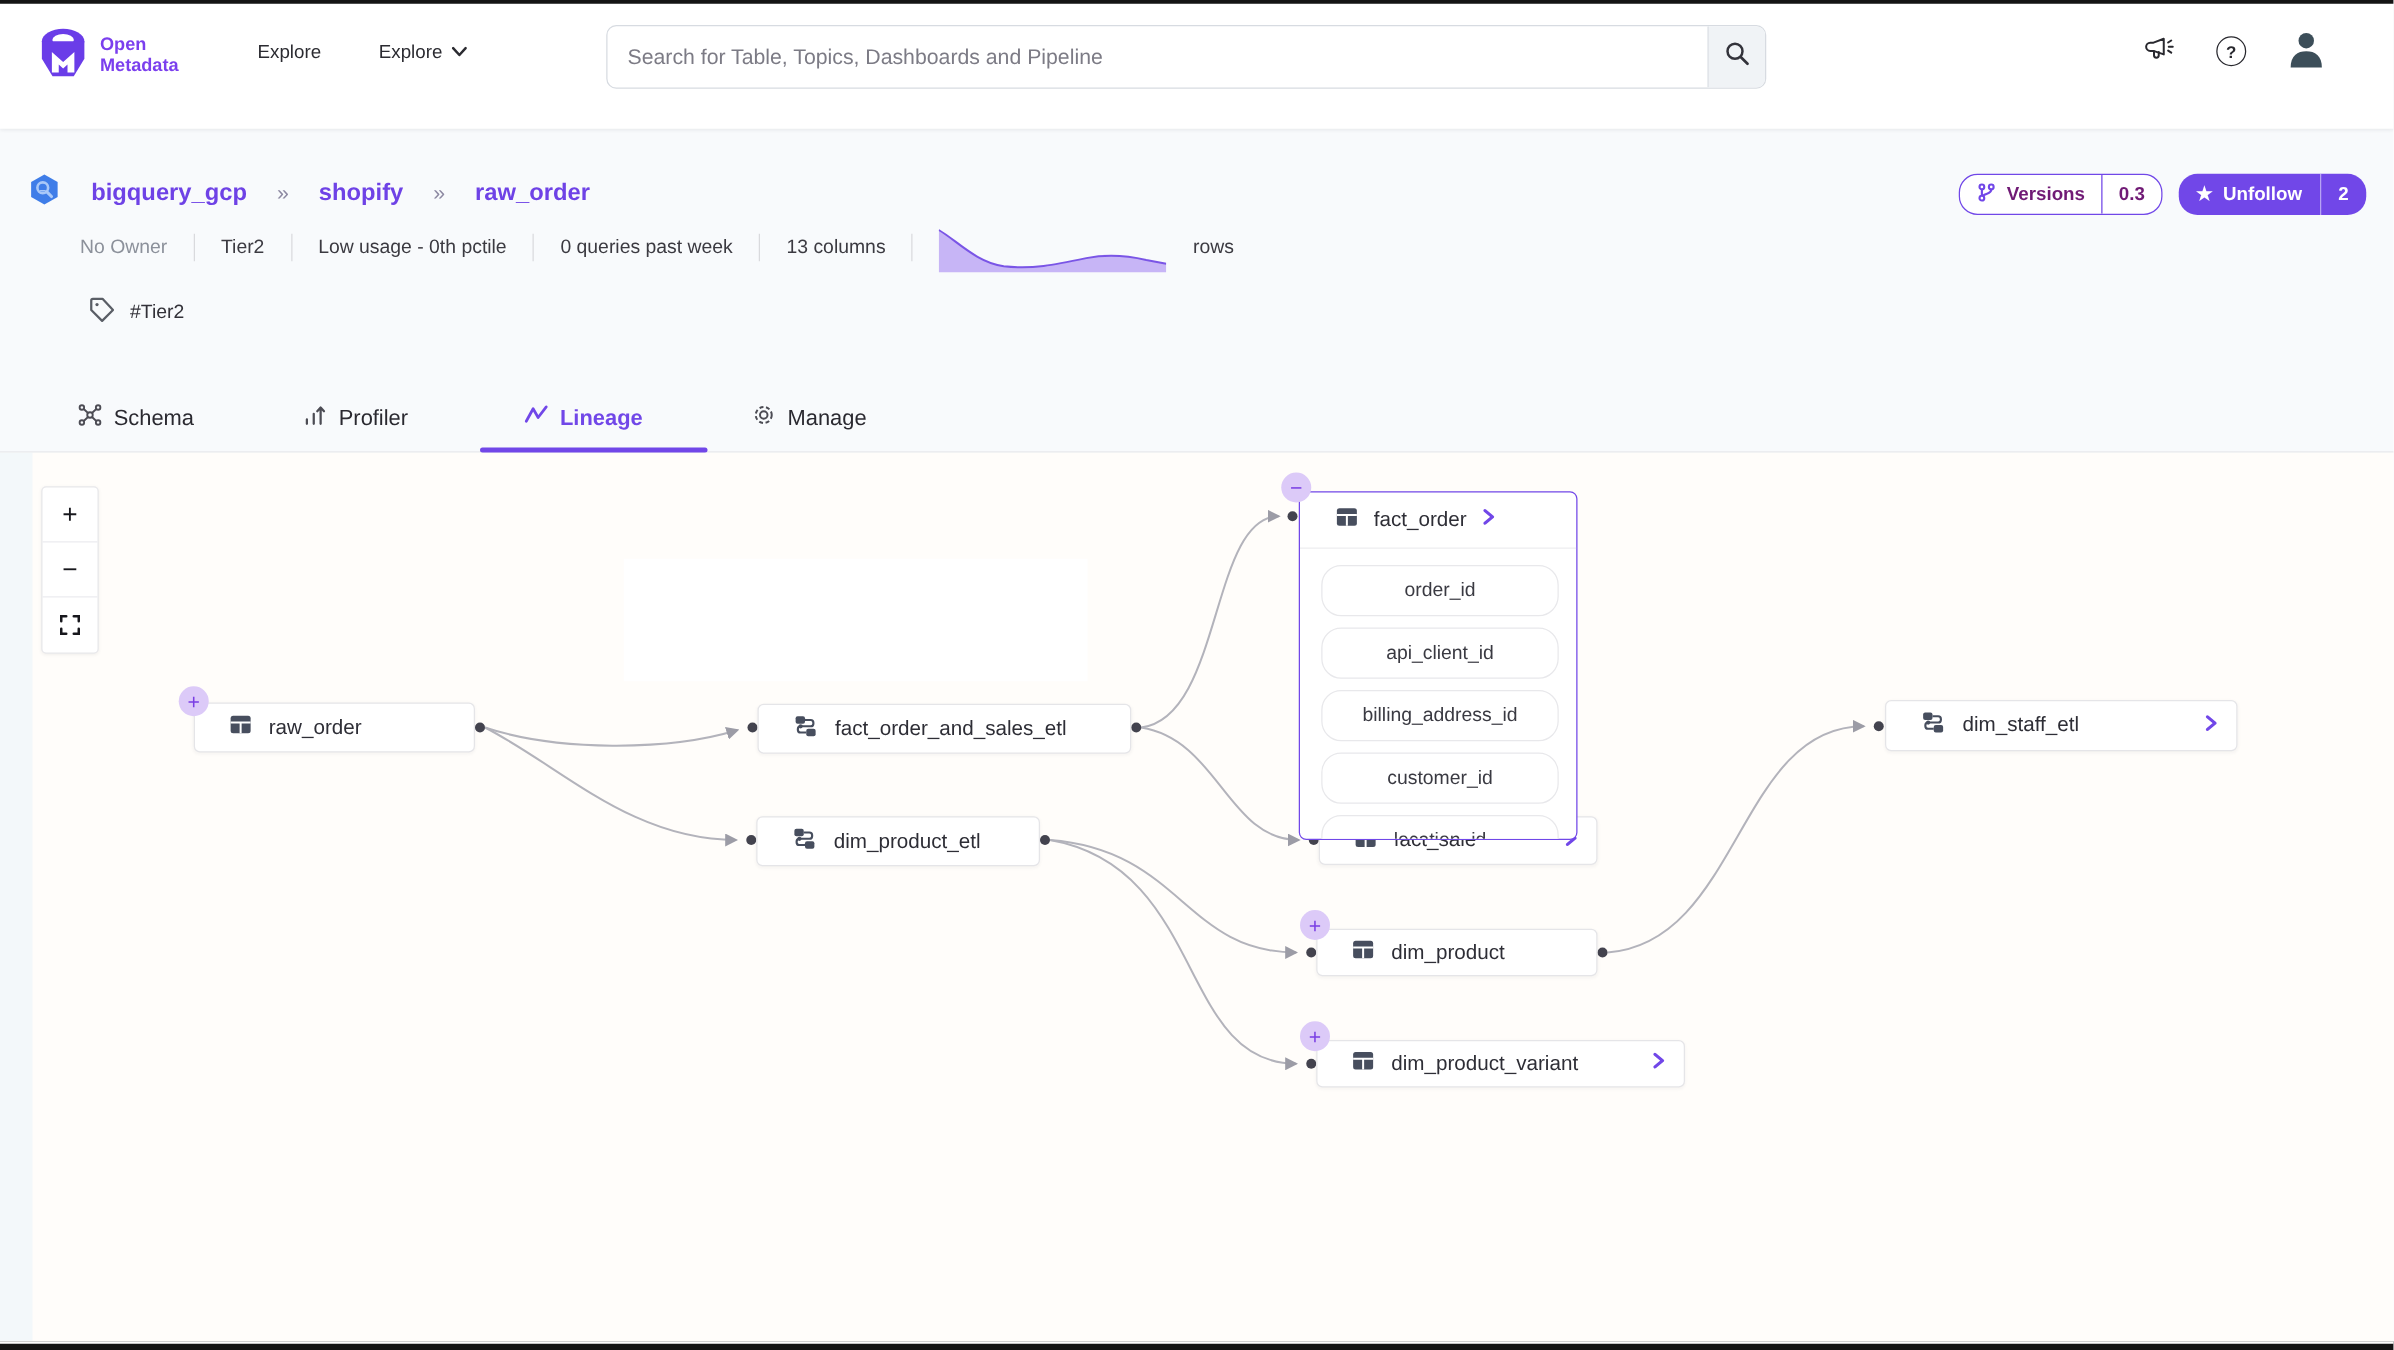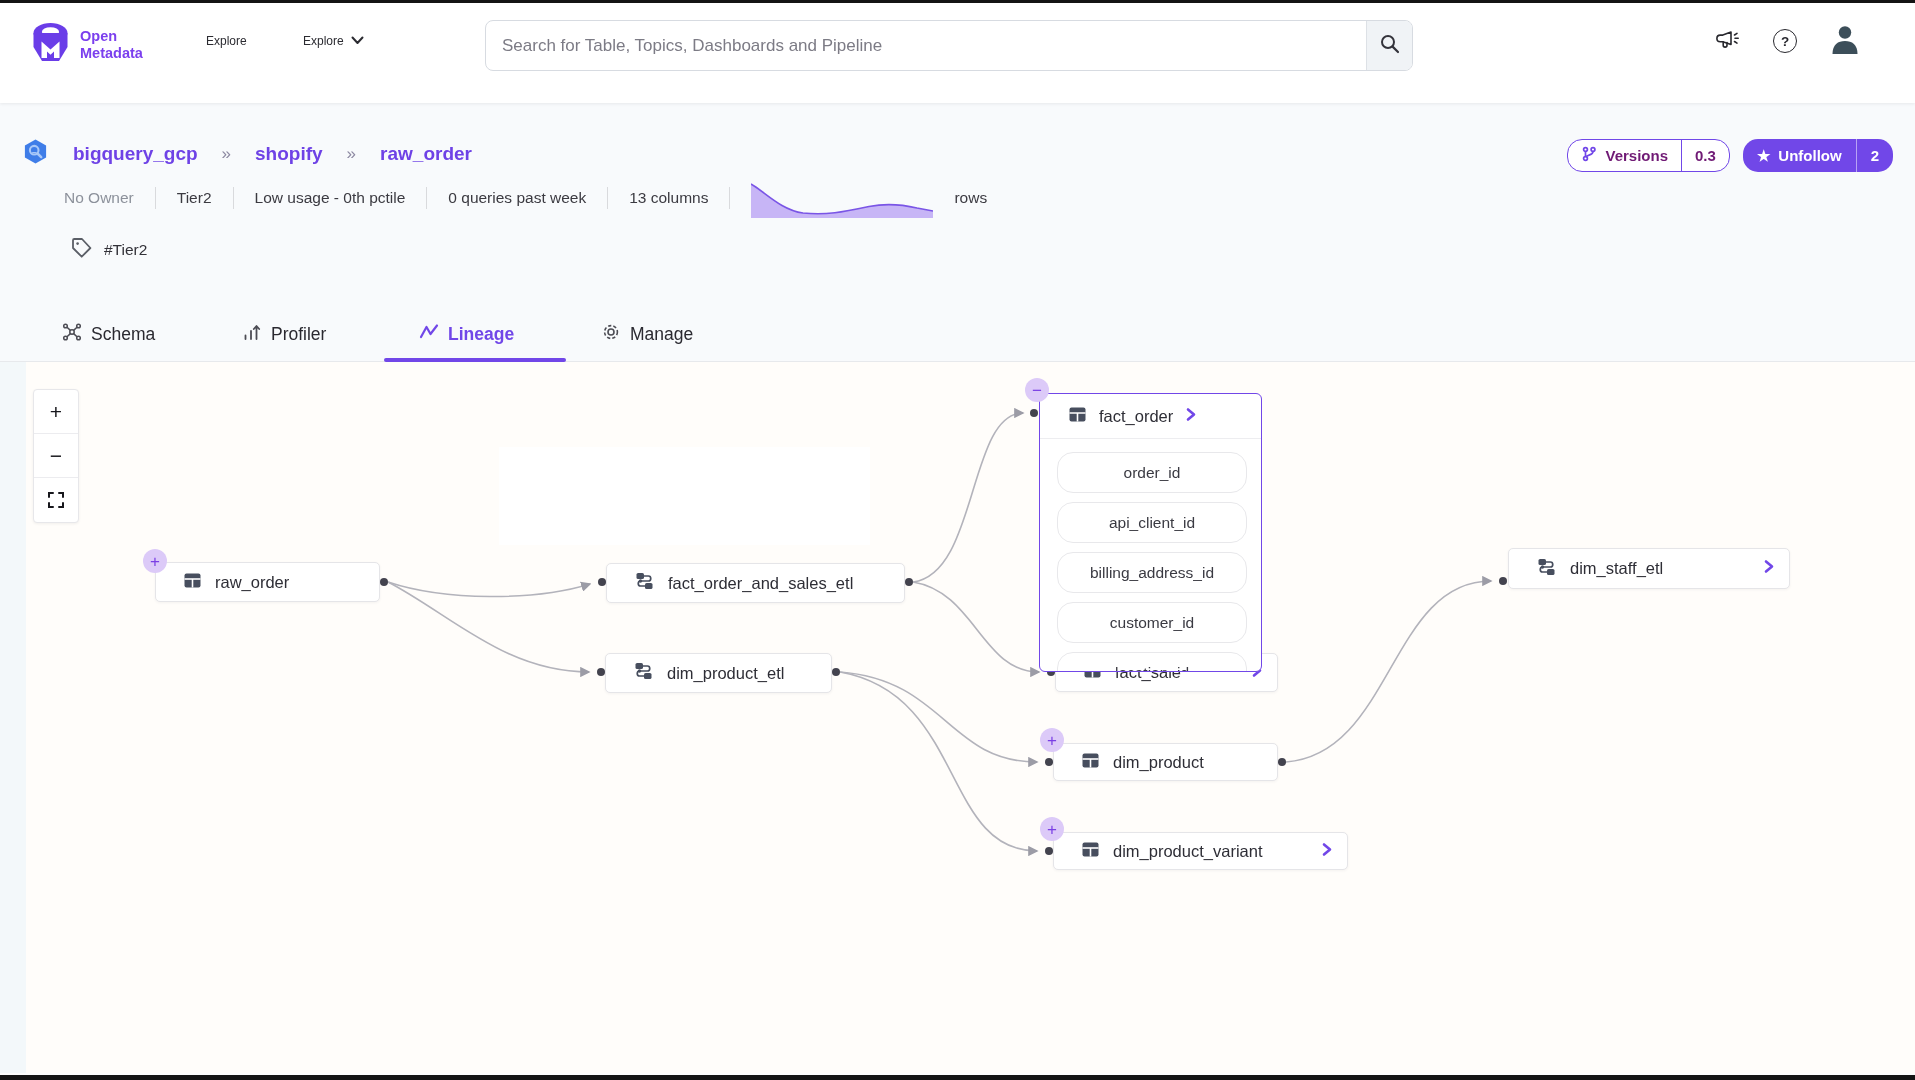--- a/index.html
+++ b/index.html
@@ -5,21 +5,21 @@
   * { margin:0; padding:0; box-sizing:border-box; }
   html,body { width:1915px; height:1080px; font-family:"Liberation Sans", sans-serif; }
   .frame { position:relative; width:1915px; height:1080px; background:#f8fafc; overflow:hidden; }
   .edge-bar-top { position:absolute; left:0; top:0; width:100%; height:3px; background:#141414; z-index:50; }
   .edge-bar-bottom { position:absolute; left:0; bottom:0; width:100%; height:7px; background:#141414; z-index:50; border-top:2px solid #fdfdfd; }
 
   
   .navbar { position:absolute; left:0; top:3px; width:100%; height:100px; background:#ffffff; box-shadow:0 1px 3px rgba(20,20,40,.08); z-index:20; }
   .brand { position:absolute; left:28px; top:17px; display:flex; align-items:center; gap:7px; }
   .brand-text { font-size:14.5px; font-weight:bold; color:#7b3fee; line-height:1.15; }
-  .nav-link { position:absolute; top:0; height:76px; display:flex; align-items:center; gap:7px; font-size:12px; color:#2b2b31; cursor:pointer; }
+  .nav-link { position:absolute; top:0; height:76px; display:flex; align-items:center; gap:7px; font-size:15px; color:#2b2b31; cursor:pointer; }
   .nav-explore { left:206px; }
   .nav-settings { left:303px; }
   .searchbox { position:absolute; left:485px; top:17px; width:928px; height:51px; background:#fff; border:1px solid #d7dbe1; border-radius:8px; display:flex; align-items:center; overflow:hidden; }
   .search-input { flex:1; height:100%; border:none; outline:none; padding:0 16px; font-size:17px; color:#33323a; font-family:"Liberation Sans",sans-serif; background:transparent; }
   .search-input::placeholder { color:#7c7b85; }
   .search-btn { width:46px; height:100%; background:#f0f3f6; border-left:1px solid #dde1e6; display:flex; align-items:center; justify-content:center; cursor:pointer; }
   .nav-iconbtn { position:absolute; top:0; height:76px; display:flex; align-items:center; cursor:pointer; }
   .help-circle { width:24px; height:24px; border-radius:50%; border:1.8px solid #28282e; color:#28282e; font-size:13.5px; font-weight:bold; display:flex; align-items:center; justify-content:center; }
 
   
@@ -388,21 +388,21 @@
       </span>
       <span>dim_product_variant</span>
       <span class="chev">
         <svg width="12" height="15" viewBox="0 0 12 15">
             <polyline points="3,2.5 9,7.5 3,12.5" fill="none" stroke="#7147e8" stroke-width="2.6" stroke-linecap="round" stroke-linejoin="round"></polyline>
           </svg>
       </span>
     </div>
     <div class="badge" style="left:1040px; top:455px;">+</div>
 
-    <div class="node" style="left:1508px; top:186px; width:282px; height:41px;">
+    <div class="node" style="left:1508px; top:198px; width:282px; height:41px;">
       <span>
         <svg width="21" height="18" viewBox="0 0 21 18">
             <rect x="2.5" y="1" width="7.5" height="6" rx="1.6" fill="#474e5e"></rect>
             <rect x="11" y="11" width="7.5" height="6" rx="1.6" fill="#474e5e"></rect>
             <path d="M10 4 H14.5 C17.5 4 17.5 9 14.5 9 H6.5 C3.5 9 3.5 14 6.5 14 H11" fill="none" stroke="#474e5e" stroke-width="1.7"></path>
             <circle cx="6.5" cy="9" r="1.7" fill="#474e5e"></circle>
           </svg>
       </span>
       <span>dim_staff_etl</span>
       <span class="chev">

